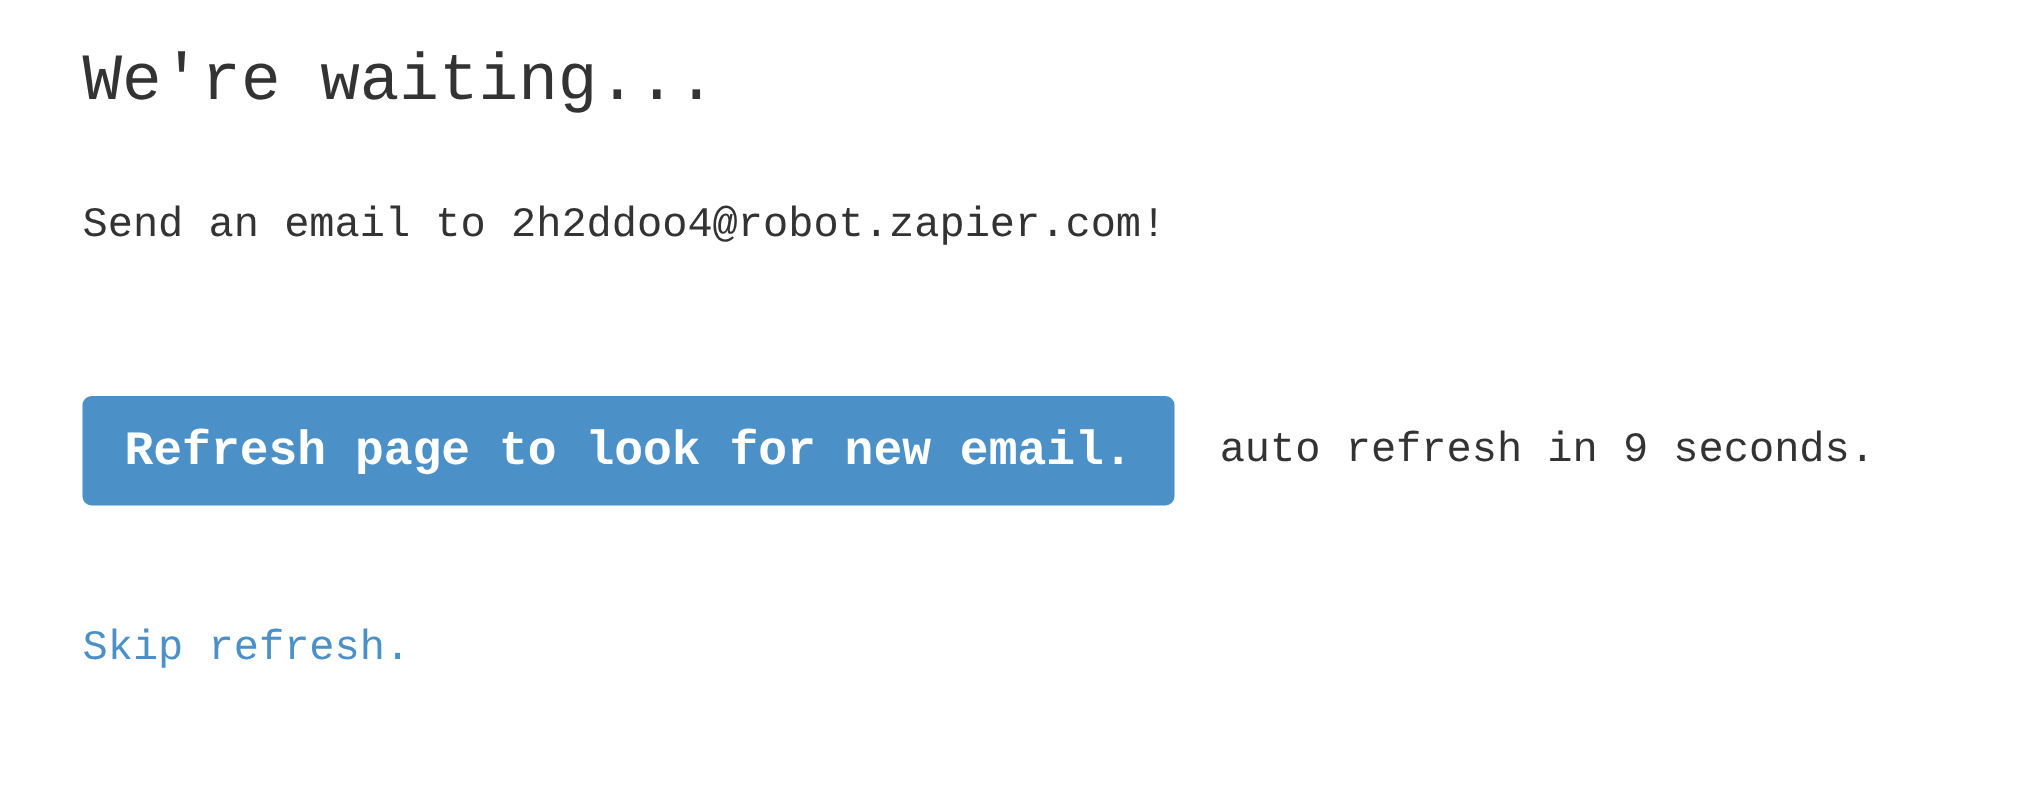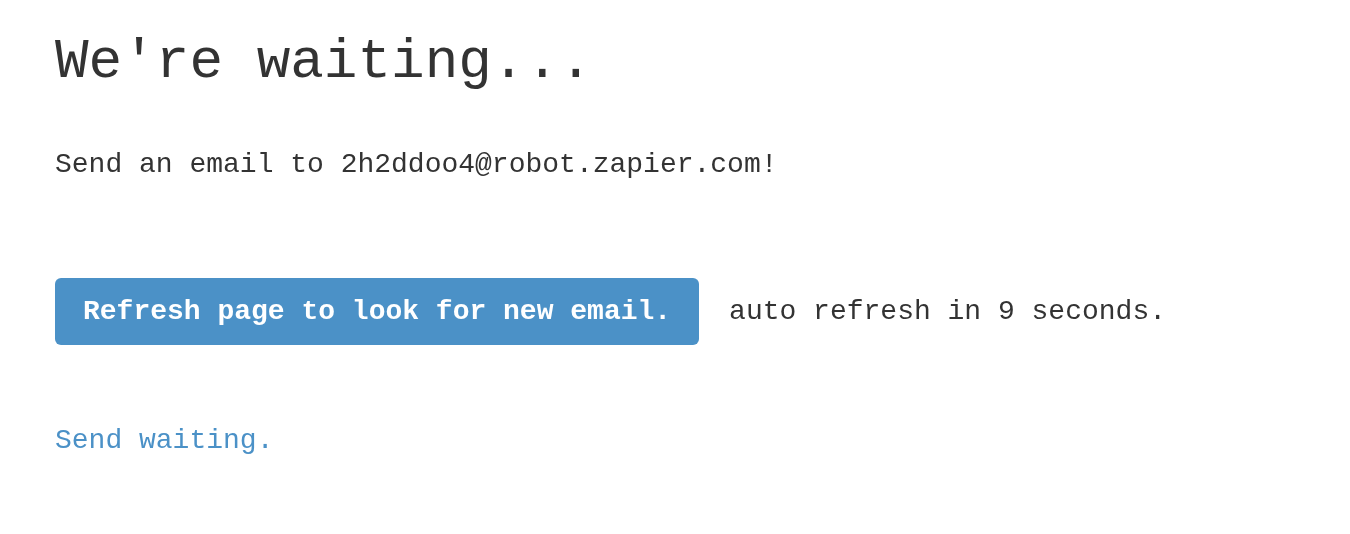--- a/index.html
+++ b/index.html
@@ -8,21 +8,21 @@
       box-sizing: border-box;
     }
     body {
       font-family: "Menlo", "Monaco", "Consolas", "Courier New", monospace;
       background: #ffffff;
       padding: 30px 55px;
       width: 1350px;
       height: 534px;
     }
     .heading {
-      font-size: 56px;
+      font-size: 44px;
       font-weight: normal;
       color: #333333;
       margin-bottom: 55px;
       letter-spacing: 0px;
     }
     .instruction {
       font-size: 28px;
       color: #333333;
       margin-bottom: 98px;
       letter-spacing: 0px;
@@ -32,21 +32,21 @@
       align-items: center;
       margin-bottom: 80px;
     }
     .refresh-button {
       background: #4b91c7;
       color: #ffffff;
       border: none;
       border-radius: 6px;
       padding: 18px 28px;
       font-family: inherit;
-      font-size: 28px;
+      font-size: 32px;
       cursor: pointer;
       letter-spacing: 0px;
       font-weight: bold;
       text-align: center;
     }
     .auto-refresh-text {
       font-size: 28px;
       color: #333333;
       margin-left: 30px;
       letter-spacing: 0px;
@@ -66,16 +66,16 @@
 
 <h1 class="heading">We're waiting...</h1>
 
 <p class="instruction">Send an email to 2h2ddoo4@robot.zapier.com!</p>
 
 <div class="action-row">
   <button class="refresh-button">Refresh page to look for new email.</button>
   <span class="auto-refresh-text">auto refresh in 9 seconds.</span>
 </div>
 
-<a class="skip-link">Send waiting.</a>
+<a class="skip-link">Skip refresh.</a>
 
 
 
 
 </body></html>

